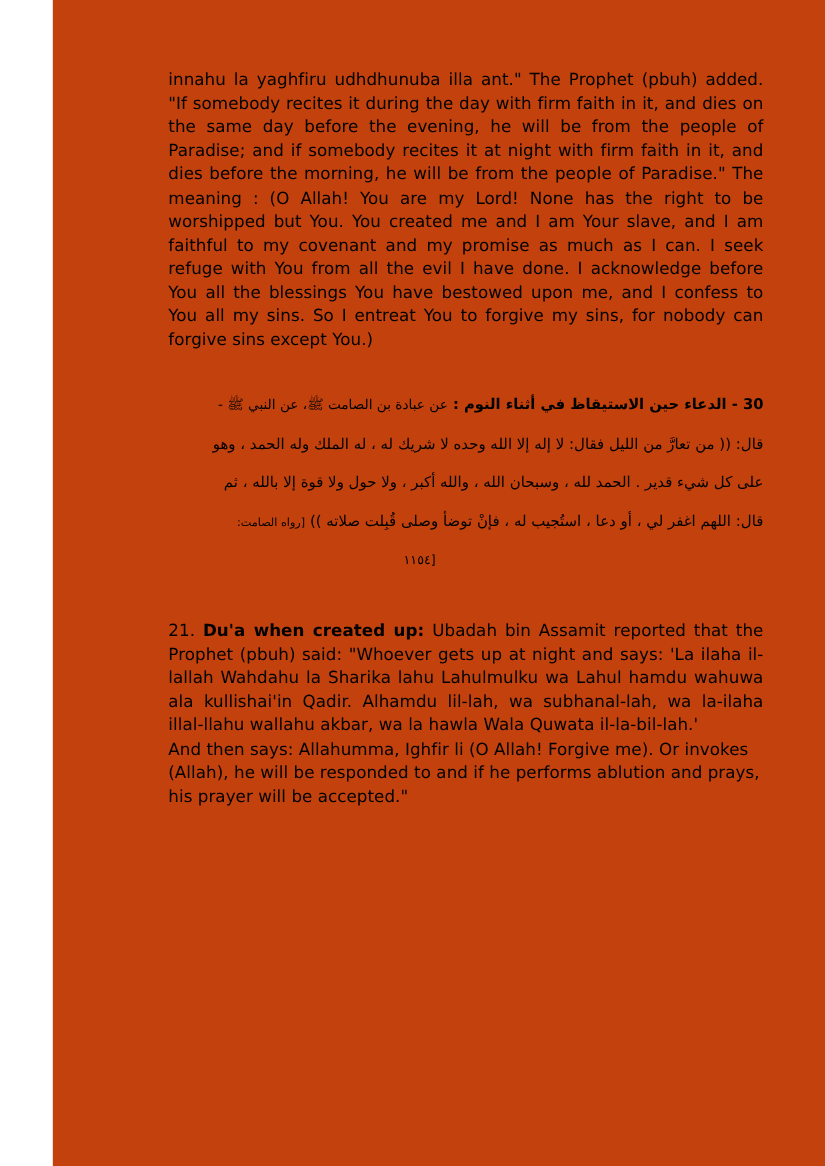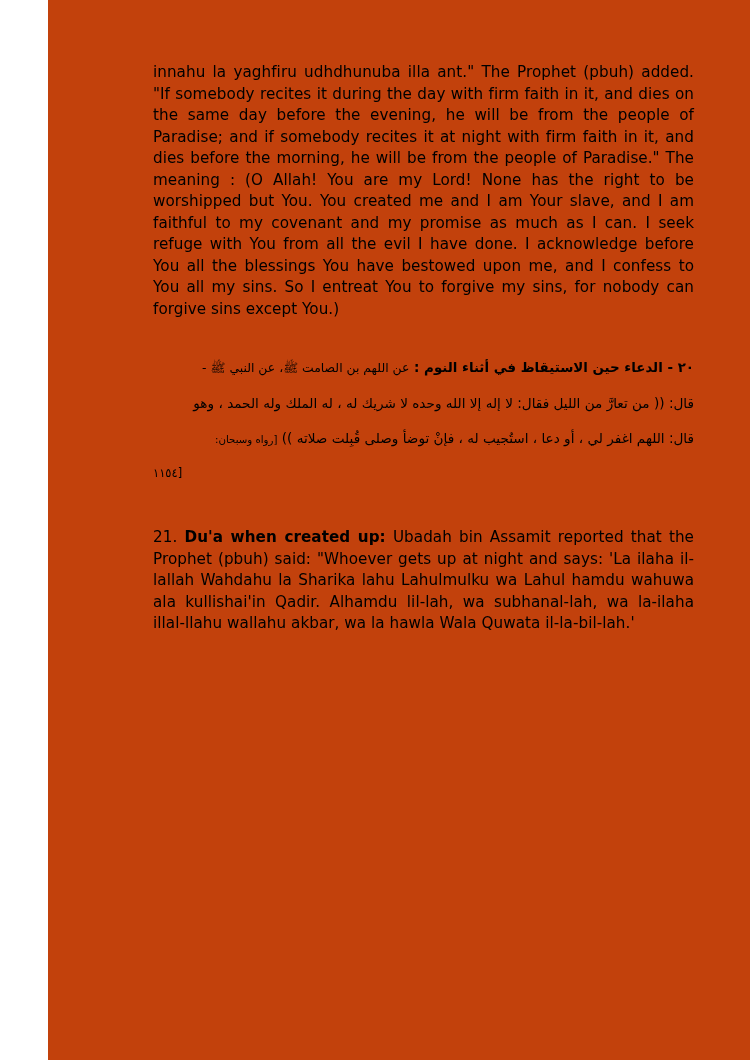--- a/index.html
+++ b/index.html
@@ -88,21 +88,21 @@
   .ar-body:last-of-type {
     margin-bottom: 0;
   }
 
   .ar-source {
     font-size: 10.2px;
   }
 
   .ar-ref {
     direction: rtl;
-    text-align: left;
+    text-align: center;
     font-size: 11.5px;
     line-height: 16px;
     margin: 4px 0 0 0;
     padding-right: 84px;
     unicode-bidi: isolate;
   }
 
   
   .gap-before-21 {
     margin-top: 46px;
@@ -116,38 +116,40 @@
 <body>
 
 <div class="page">
   <div class="content">
 
     <p class="para-en">innahu la yaghfiru udhdhunuba illa ant." The Prophet (pbuh) added. "If somebody recites it during the day with firm faith in it, and dies on the same day before the evening, he will be from the people of Paradise; and if somebody recites it at night with firm faith in it, and dies before the morning, he will be from the people of Paradise." The meaning : (O Allah! You are my Lord! None has the right to be worshipped but You. You created me and I am Your slave, and I am faithful to my covenant and my promise as much as I can. I seek refuge with You from all the evil I have done. I acknowledge before You all the blessings You have bestowed upon me, and I confess to You all my sins. So I entreat You to forgive my sins, for nobody can forgive sins except You.)</p>
 
     <div class="arabic-block">
 
       <p class="arabic-line ar-heading">
-        <span>٢٠ -</span>
+        <span>30 -</span>
         <span>الدعاء حين الاستيقاظ في أثناء النوم :</span>
-        <span class="narr">عن اللهم بن الصامت ﷺ، عن النبي ﷺ -</span>
+        <span class="narr">عن عبادة بن الصامت ﷺ، عن النبي ﷺ -</span>
       </p>
 
       <p class="arabic-line ar-body">قال: (( من تعارَّ من الليل فقال: لا إله إلا الله وحده لا شريك له ، له الملك وله الحمد ، وهو</p>
 
+      <p class="arabic-line ar-body">على كل شيء قدير .  الحمد لله ، وسبحان الله ، والله أكبر ، ولا حول ولا قوة إلا بالله ، ثم</p>
 
       <p class="arabic-line ar-body">
         <span>قال: اللهم اغفر لي ، أو دعا ، استُجيب له ، فإنْ توضأ وصلى قُبِلت صلاته ))</span>
-        <span class="ar-source">[رواه وسبحان:</span>
+        <span class="ar-source">[رواه الصامت:</span>
       </p>
 
       <p class="ar-ref">[١١٥٤</p>
     </div>
 
     <p class="para-en gap-before-21">
       <span>21.</span>
       <span class="bold-lead">Du'a when created up:</span>
       <span>Ubadah bin Assamit reported that the Prophet (pbuh) said: "Whoever gets up at night and says: 'La ilaha il-lallah Wahdahu la Sharika lahu Lahulmulku wa Lahul hamdu wahuwa ala kullishai'in Qadir. Alhamdu lil-lah, wa subhanal-lah, wa la-ilaha illal-llahu wallahu akbar, wa la hawla Wala Quwata il-la-bil-lah.'</span>
     </p>
 
+    <p class="para-en nojustify">And then says: Allahumma, Ighfir li (O Allah! Forgive me). Or invokes (Allah), he will be responded to and if he performs ablution and prays, his prayer will be accepted."</p>
 
 
   </div>
 </div>
 
 </body></html>

